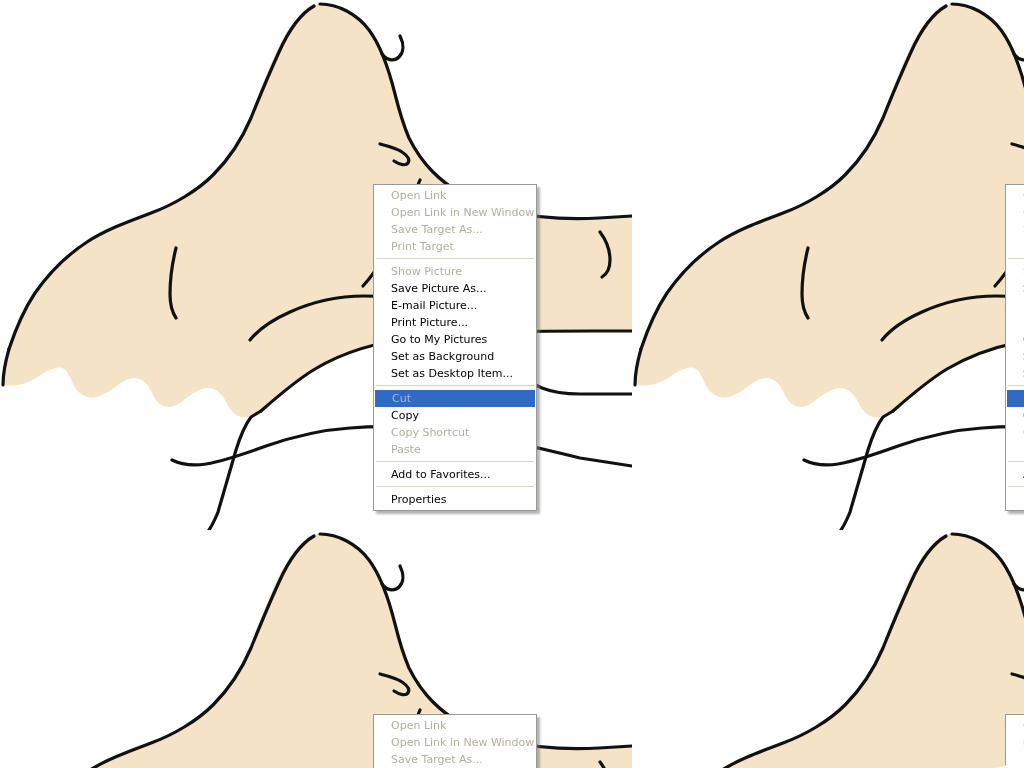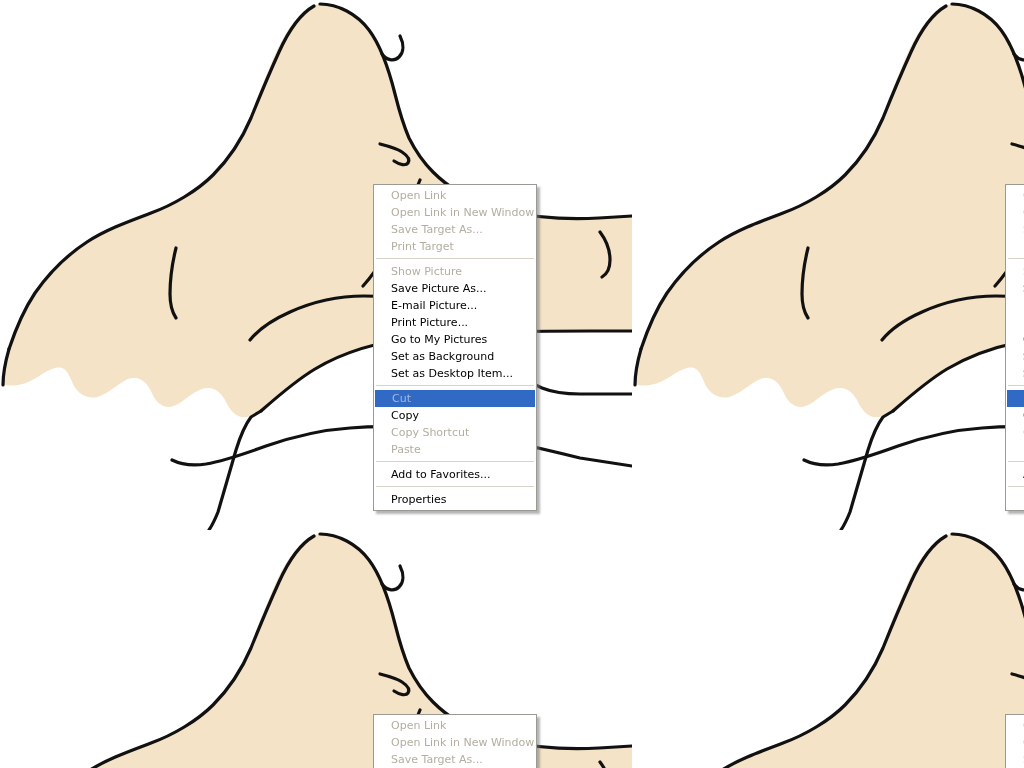--- a/index.html
+++ b/index.html
@@ -11,20 +11,21 @@
     background: #ffffff;
     font-family: "DejaVu Sans", "Liberation Sans", sans-serif;
   }
 
   #page {
     position: relative;
     width: 1024px;
     height: 768px;
     overflow: hidden;
     background: #fef9c3;
+    border-radius: 31px;
   }
 
   
   .tile {
     position: absolute;
     width: 632px;
     height: 530px;
     overflow: hidden;
   }
   .tile svg { display: block; width: 632px; height: 530px; }

